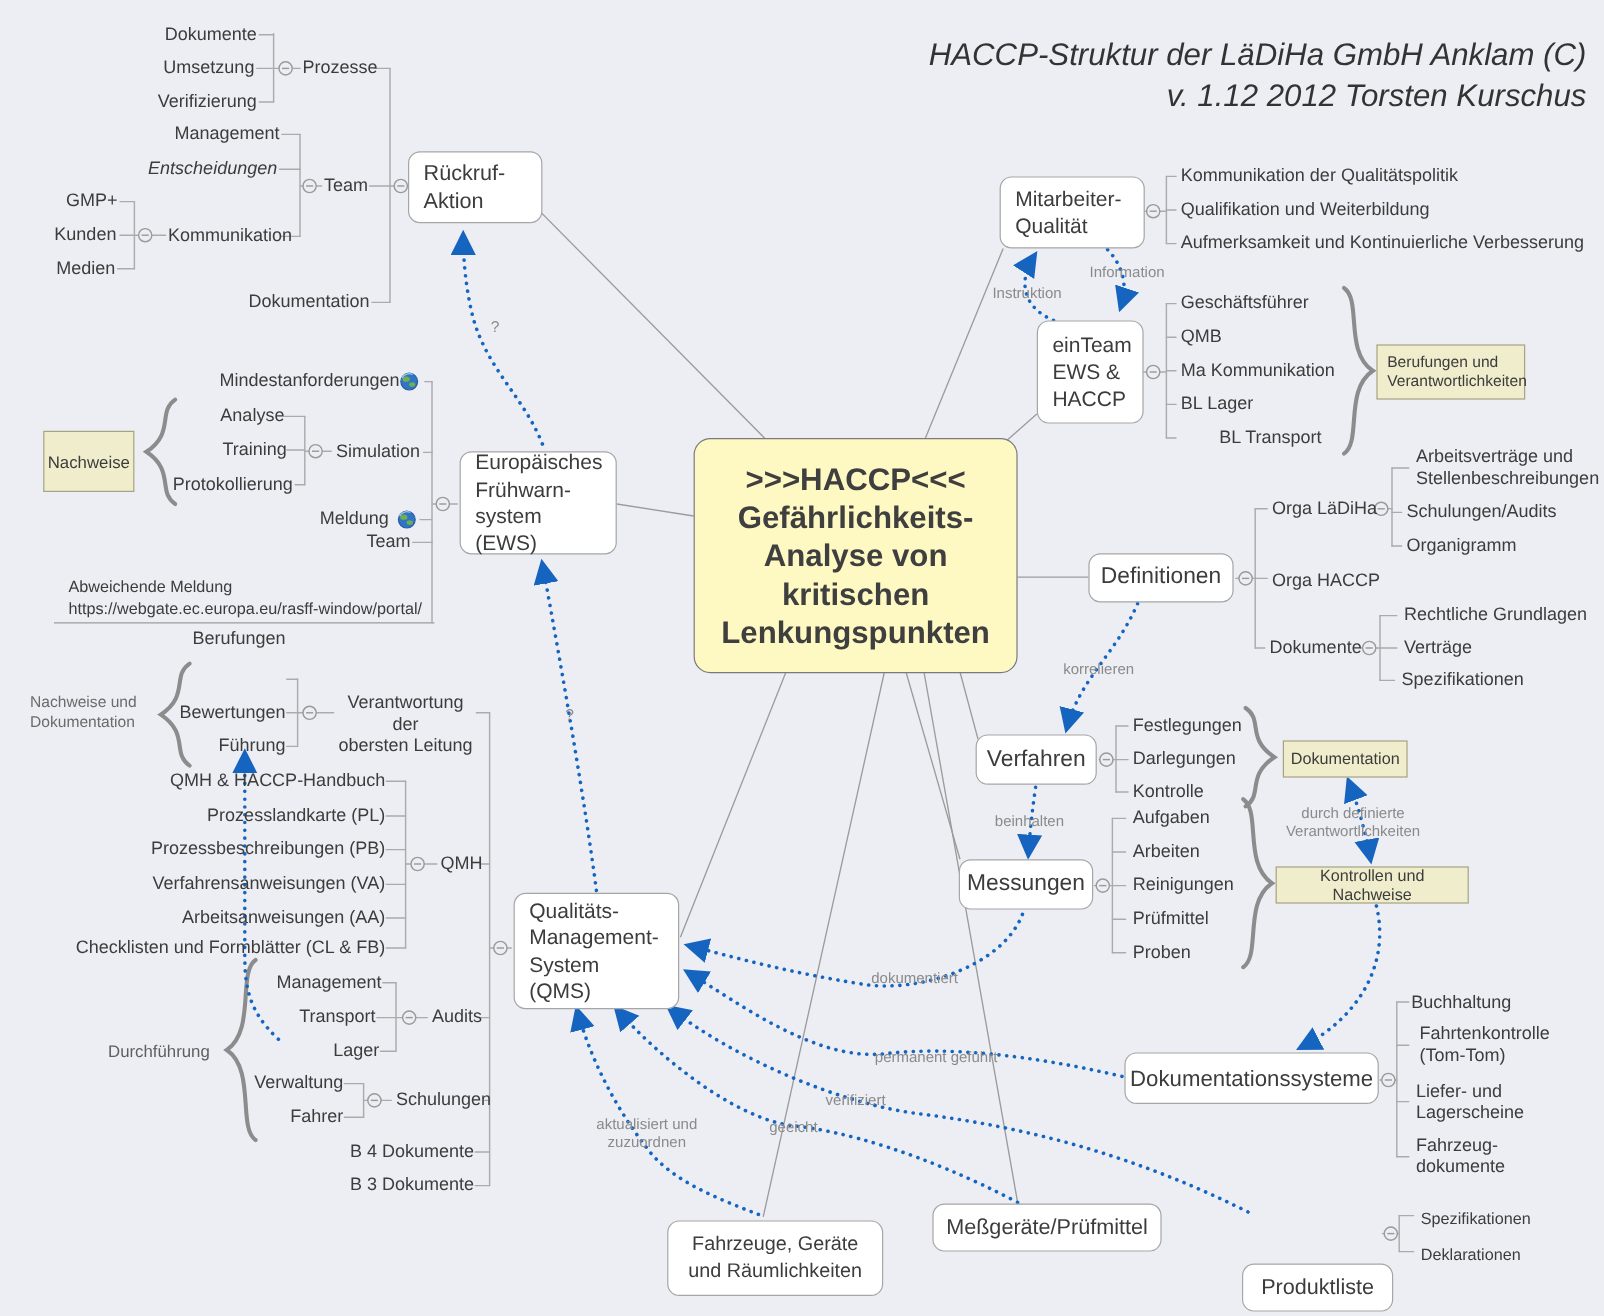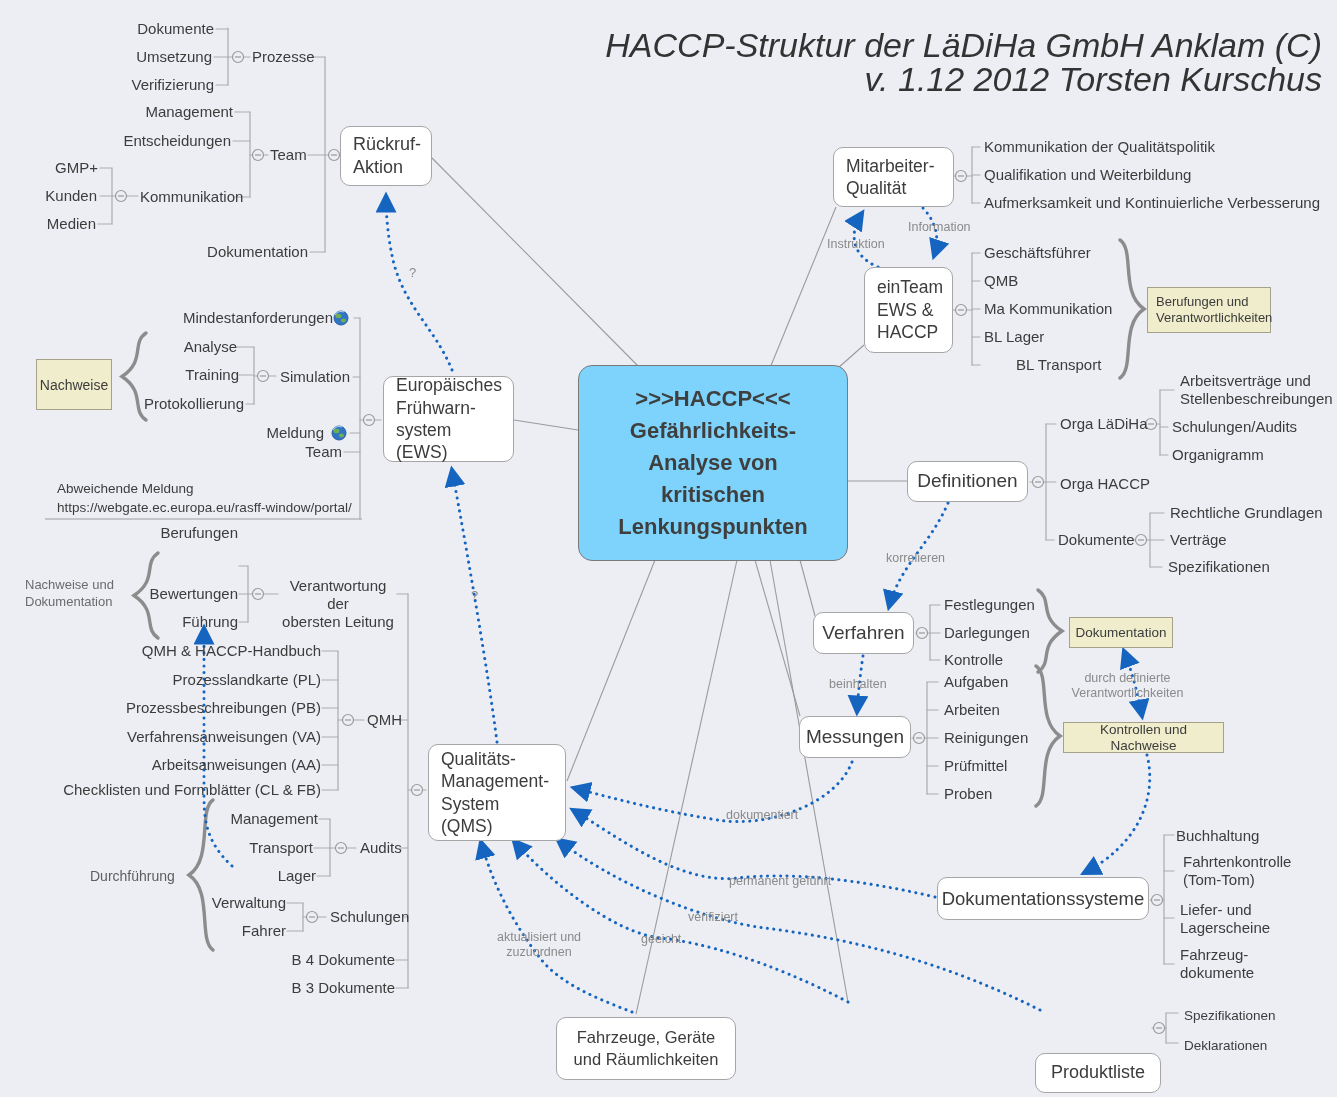--- a/index.html
+++ b/index.html
@@ -8,26 +8,26 @@
   #wires{position:absolute;left:0;top:0;}
   .t{position:absolute;white-space:nowrap;font-size:15px;line-height:18px;color:#3C3C3C;}
   .r{text-align:right;}
   .ml{white-space:pre-line;}
   .sm{font-size:13.5px;line-height:19px;}
   .lbl{position:absolute;font-size:12.5px;line-height:15px;color:#8A8A8A;white-space:pre-line;}
   .box{position:absolute;box-sizing:border-box;background:#FFFFFF;border:1px solid #A6A6A6;
        border-radius:10px;display:flex;align-items:center;white-space:pre-line;
        font-size:17.5px;line-height:1.28;padding:2px 12px;color:#3C3C3C;}
   .ctr{justify-content:center;text-align:center;}
-  .central{background:#7dd3fc;border-color:#7A7A7A;font-weight:bold;font-size:22px;
+  .central{background:#fef9c3;border-color:#7A7A7A;font-weight:bold;font-size:26px;
            line-height:32px;border-radius:14px;color:#3F3F3F;}
   .ynote{position:absolute;box-sizing:border-box;background:#EFEDCB;border:1px solid #A5A289;
          font-size:13px;line-height:16px;display:flex;align-items:center;padding:2px 8px;
          white-space:pre-line;color:#3C3C3C;}
-  .title{position:absolute;font-style:italic;font-size:34px;line-height:34px;color:#333;
+  .title{position:absolute;font-style:italic;font-size:26px;line-height:34px;color:#333;
          text-align:right;white-space:nowrap;}
 </style>
 </head>
 <body>
 
 <div id="stage">
   <svg id="wires" width="1337" height="1097" viewBox="0 0 1337 1097">
       <defs>
         <marker id="ahE" markerWidth="8" markerHeight="8" refX="5.5" refY="3.5" orient="auto">
           <path d="M0,0 L7,3.5 L0,7 Z" fill="#1565C0"></path>
@@ -274,53 +274,54 @@
   <div class="title" style="right:15px;top:28px;">
     <div>HACCP-Struktur der LäDiHa GmbH Anklam (C)</div>
     <div>v. 1.12 2012 Torsten Kurschus</div>
   </div>
 
   <div class="box ctr central ml" style="left:578px;top:365px;width:270px;height:196px;">&gt;&gt;&gt;HACCP&lt;&lt;&lt;
 Gefährlichkeits-
 Analyse von
 kritischen
 Lenkungspunkten</div>
-  <div class="box ml" style="left:340px;top:126px;width:92px;height:60px;font-size:18px;padding-left:12px;">Rückruf-
+  <div class="box ml" style="left:340px;top:126px;width:112px;height:60px;font-size:18px;padding-left:12px;">Rückruf-
 Aktion</div>
   <div class="box ml" style="left:383px;top:376px;width:131px;height:86px;">Europäisches
 Frühwarn-
 system (EWS)</div>
   <div class="box ml" style="left:428px;top:744px;width:138px;height:97px;">Qualitäts-
 Management-
 System (QMS)</div>
   <div class="box ml" style="left:833px;top:147px;width:121px;height:60px;">Mitarbeiter-
 Qualität</div>
   <div class="box ml" style="left:864px;top:267px;width:89px;height:86px;">einTeam
 EWS &amp;
 HACCP</div>
   <div class="box ctr" style="left:907px;top:461px;width:121px;height:41px;font-size:19px;">Definitionen</div>
   <div class="box ctr" style="left:813px;top:612px;width:101px;height:42px;font-size:19px;">Verfahren</div>
   <div class="box ctr" style="left:799px;top:716px;width:112px;height:42px;font-size:19px;">Messungen</div>
   <div class="box ctr" style="left:937px;top:877px;width:212px;height:43px;font-size:18.5px;">Dokumentationssysteme</div>
   <div class="box ctr" style="left:1035px;top:1008px;width:126px;height:40px;font-size:18px;margin-top:45px;">Produktliste</div>
+  <div class="box ctr" style="left:777px;top:1003px;width:191px;height:40px;font-size:18px;">Meßgeräte/Prüfmittel</div>
   <div class="box ctr ml" style="left:556px;top:1017px;width:180px;height:63px;font-size:16.5px;">Fahrzeuge, Geräte
 und Räumlichkeiten</div>
 
   <div class="ynote ctr" style="left:36px;top:359px;width:76px;height:51px;font-size:14px;">Nachweise</div>
   <div class="ynote" style="left:1147px;top:287px;width:124px;height:46px;">Berufungen und
 Verantwortlichkeiten</div>
   <div class="ynote ctr" style="left:1069px;top:617px;width:104px;height:31px;font-size:13.5px;">Dokumentation</div>
   <div class="ynote ctr" style="left:1063px;top:722px;width:161px;height:31px;font-size:13.5px;">Kontrollen und Nachweise</div>
 
   <div class="t r" style="right:1123px;top:20px;">Dokumente</div>
   <div class="t r" style="right:1125px;top:48px;">Umsetzung</div>
   <div class="t r" style="right:1123px;top:76px;">Verifizierung</div>
   <div class="t" style="left:252px;top:48px;">Prozesse</div>
   <div class="t r" style="right:1104px;top:103px;">Management</div>
-  <div class="t r" style="right:1106px;top:132px;">Entscheidungen</div>
+  <div class="t r" style="right:1106px;top:132px;font-style:italic;">Entscheidungen</div>
   <div class="t" style="left:270px;top:146px;">Team</div>
   <div class="t r" style="right:1239px;top:159px;">GMP+</div>
   <div class="t r" style="right:1240px;top:187px;">Kunden</div>
   <div class="t r" style="right:1241px;top:215px;">Medien</div>
   <div class="t" style="left:140px;top:188px;">Kommunikation</div>
   <div class="t r" style="right:1029px;top:243px;">Dokumentation</div>
 
   <div class="t r" style="right:1004px;top:309px;">Mindestanforderungen</div>
   <div class="t r" style="right:1100px;top:338px;">Analyse</div>
   <div class="t r" style="right:1098px;top:366px;">Training</div>

